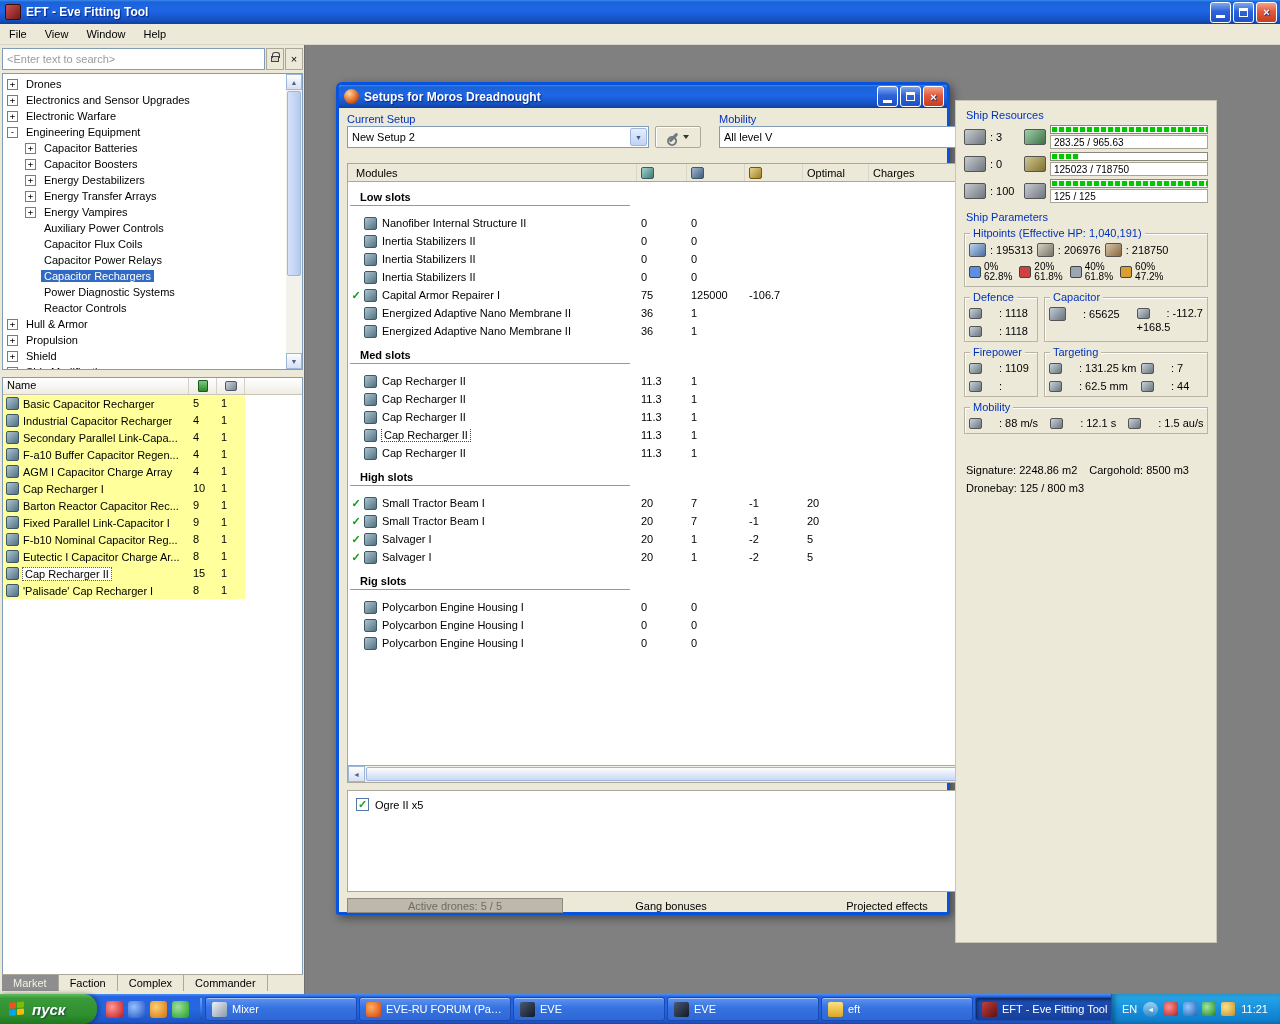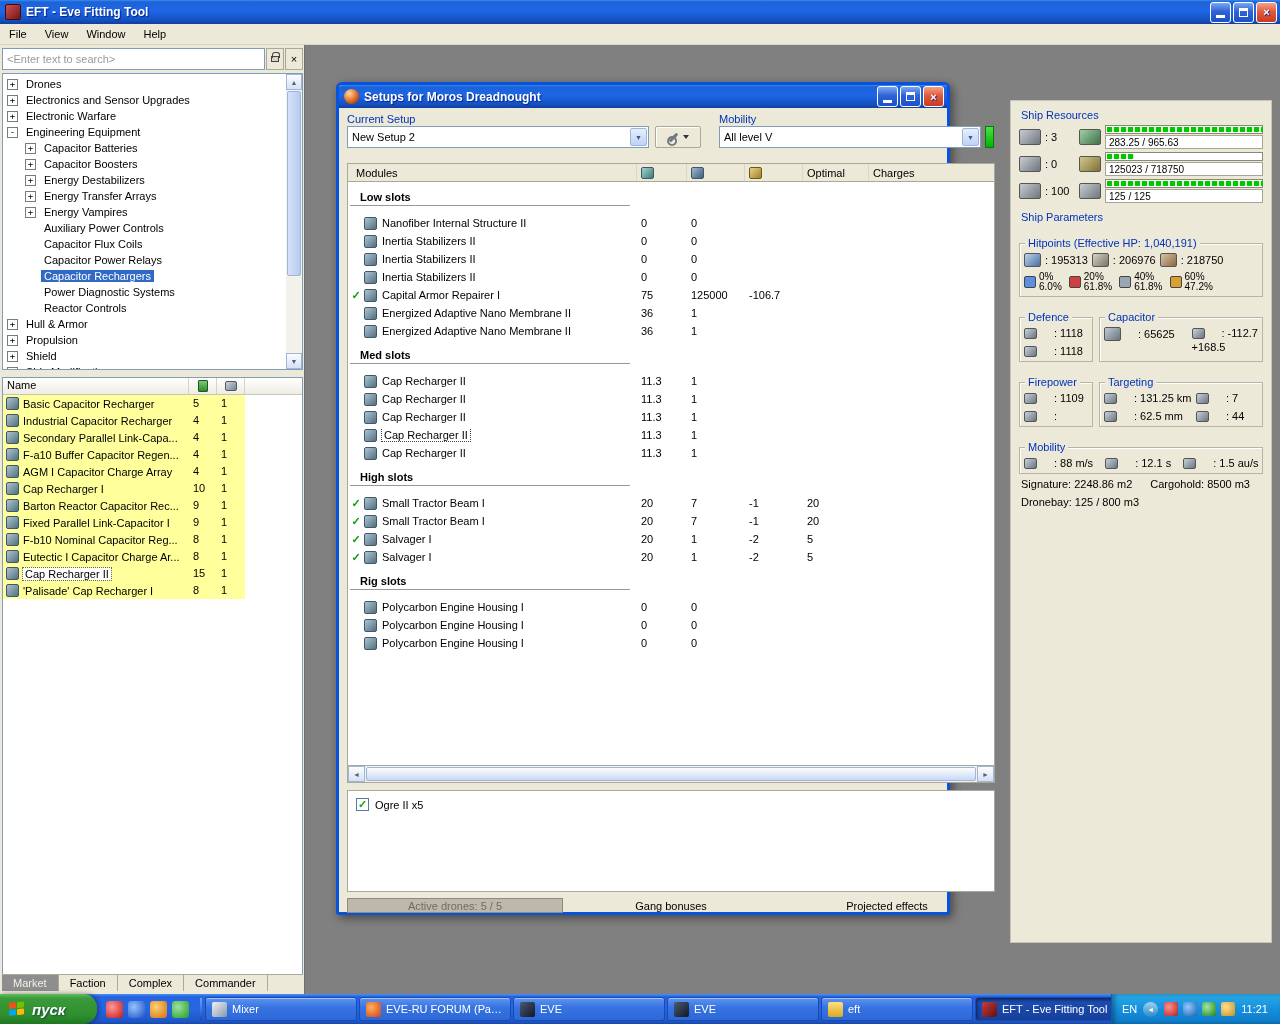--- a/index.html
+++ b/index.html
@@ -126,34 +126,34 @@
     border:1px solid #ACA899;padding:7px 8px}
   .chk-row{display:flex;align-items:center;gap:6px}
   .checkbox{width:13px;height:13px;background:#fff;border:1px solid #5577AA;display:flex;
     align-items:center;justify-content:center;color:#21A121;font-weight:bold;font-size:11px;line-height:11px}
   .setup-footer{position:absolute;left:8px;top:790px;width:648px;height:15px;display:flex}
   .sf-active{width:216px;background:#BDB8AB;border:1px solid #8E8A7E;color:#6F6C62;
     display:flex;align-items:center;justify-content:center}
   .sf-label{flex:1;display:flex;align-items:center;justify-content:center}
 
   
-  .ship-panel{position:absolute;left:1010px;top:100px;width:262px;height:843px;background:#ECE9D8;
+  .ship-panel{position:absolute;left:955px;top:100px;width:262px;height:843px;background:#ECE9D8;
     border:1px solid #C8C4B8;padding:6px 8px}
   .sp-title{color:#0031BD;margin:2px 0 4px 2px}
   .res-grid{display:grid;grid-template-columns:26px 34px 26px 1fr;row-gap:3px;align-items:center}
   .ico{width:22px;height:16px;border-radius:2px;border:1px solid #555;background:linear-gradient(135deg,#c8ccd2,#70767e)}
   .ico.cpu-chip{background:linear-gradient(135deg,#9fd0a8,#3f7048)}
   .ico.pg-ico{background:linear-gradient(135deg,#d0c890,#807030)}
   .res-stack{display:flex;flex-direction:column}
   .res-bar{height:9px;background:#fff;border:1px solid #8a8878;position:relative;margin-bottom:1px}
   .res-fill{position:absolute;top:1px;bottom:1px;left:1px;
     background:repeating-linear-gradient(90deg,#00C800 0 5px,#E4F4D8 5px 7px)}
   .res-text{height:14px;background:#fff;border:1px solid #A8A494;font-size:10px;display:flex;
     align-items:center;padding:0 3px}
-  .gbox{position:relative;border:1px solid #B9B5A6;box-shadow:inset 1px 1px 0 #fff;padding:9px 4px 4px;margin-top:20px}
+  .gbox{position:relative;border:1px solid #B9B5A6;box-shadow:inset 1px 1px 0 #fff;padding:9px 4px 4px;margin-top:10px}
   .gbox-title{position:absolute;top:-7px;left:5px;background:#ECE9D8;padding:0 3px;color:#0031BD;white-space:nowrap}
   .hp-row{display:flex;gap:4px;align-items:center}
   .pair{display:flex;align-items:center;gap:17px;white-space:nowrap}
   .ico-sm{width:17px;height:14px;border-radius:2px;border:1px solid #555;flex:none;
     background:linear-gradient(135deg,#c2ccd6,#68727c)}
   .ico-sm.shield{background:linear-gradient(135deg,#bcd4ee,#4a6ea0)}
   .ico-sm.armor{background:linear-gradient(135deg,#d6d2c6,#7a7468)}
   .ico-sm.hull{background:linear-gradient(135deg,#d8c4a8,#8a6840)}
   .resist-row{display:flex;gap:7px;margin-top:5px}
   .resist-cell{display:flex;align-items:center;gap:3px}
@@ -166,21 +166,21 @@
   .cap-box{flex:1}
   .fp-box{width:74px}
   .tg-box{flex:1}
   .cap-flex{display:flex;justify-content:space-between;align-items:flex-start}
   .cap-right{display:flex;flex-direction:column;gap:2px}
   .ico-xs{width:13px;height:11px;border-radius:2px;border:1px solid #555;flex:none;
     background:linear-gradient(135deg,#c8d2dc,#6a7580)}
   .tg-grid{display:grid;grid-template-columns:1fr 62px;row-gap:6px}
   .mob-row{display:flex;gap:12px}
   .col{display:flex;flex-direction:column;gap:6px}
-  .sig-row{margin:4px 0 0 2px;display:flex;gap:18px;white-space:nowrap}
+  .sig-row{margin:30px 0 0 2px;display:flex;gap:12px;white-space:nowrap}
   .drone-row{margin:6px 0 0 2px}
 
   
   .taskbar{position:absolute;bottom:0;left:0;right:0;height:30px;display:flex;align-items:center;
     background:linear-gradient(180deg,#4A90F4 0%,#2663E0 9%,#2767E4 50%,#1D55C8 92%,#1646A8 100%)}
   .start-btn{height:30px;width:97px;flex:none;display:flex;align-items:center;gap:6px;padding-left:9px;
     color:#fff;font-weight:bold;font-style:italic;font-size:15px;text-shadow:1px 1px 2px #143;
     background:linear-gradient(180deg,#5FBF5F 0%,#3B9B3B 14%,#2F8F2F 70%,#1F771F 100%);
     border-radius:0 14px 14px 0;box-shadow:2px 0 5px rgba(0,0,0,.4)}
   .win-flag{width:17px;height:15px;display:grid;grid-template-columns:7px 7px;grid-template-rows:6px 6px;
@@ -814,21 +814,21 @@
         <span class="ico-sm armor"></span>
           <span>: 206976</span>
         <span class="ico-sm hull"></span>
           <span>: 218750</span>
       </div>
       <div class="resist-row" id="resist-row">
           <div class="resist-cell">
             <span class="resist-ico r0"></span>
             <span class="resist-stack">
               <span class="resist-a">0%</span>
-              <span class="resist-b">6.0%</span>
+              <span class="resist-b">62.8%</span>
             </span>
           </div>
           <div class="resist-cell">
             <span class="resist-ico r1"></span>
             <span class="resist-stack">
               <span class="resist-a">20%</span>
               <span class="resist-b">61.8%</span>
             </span>
           </div>
           <div class="resist-cell">

